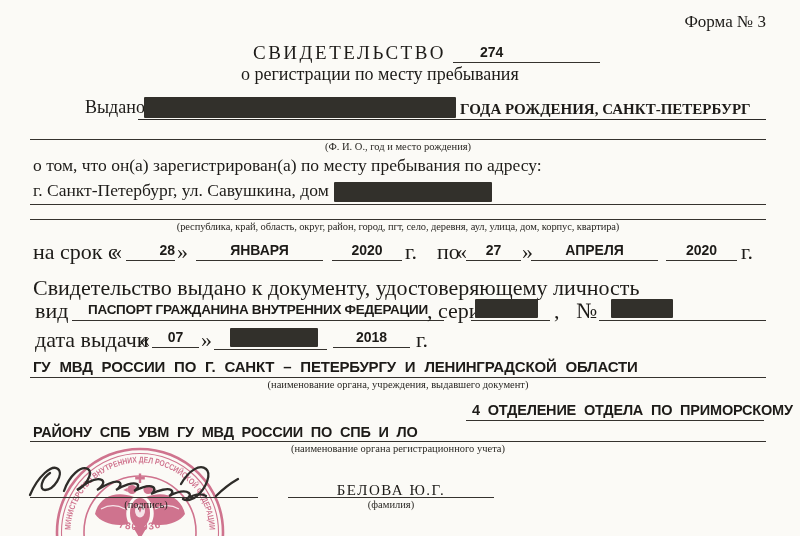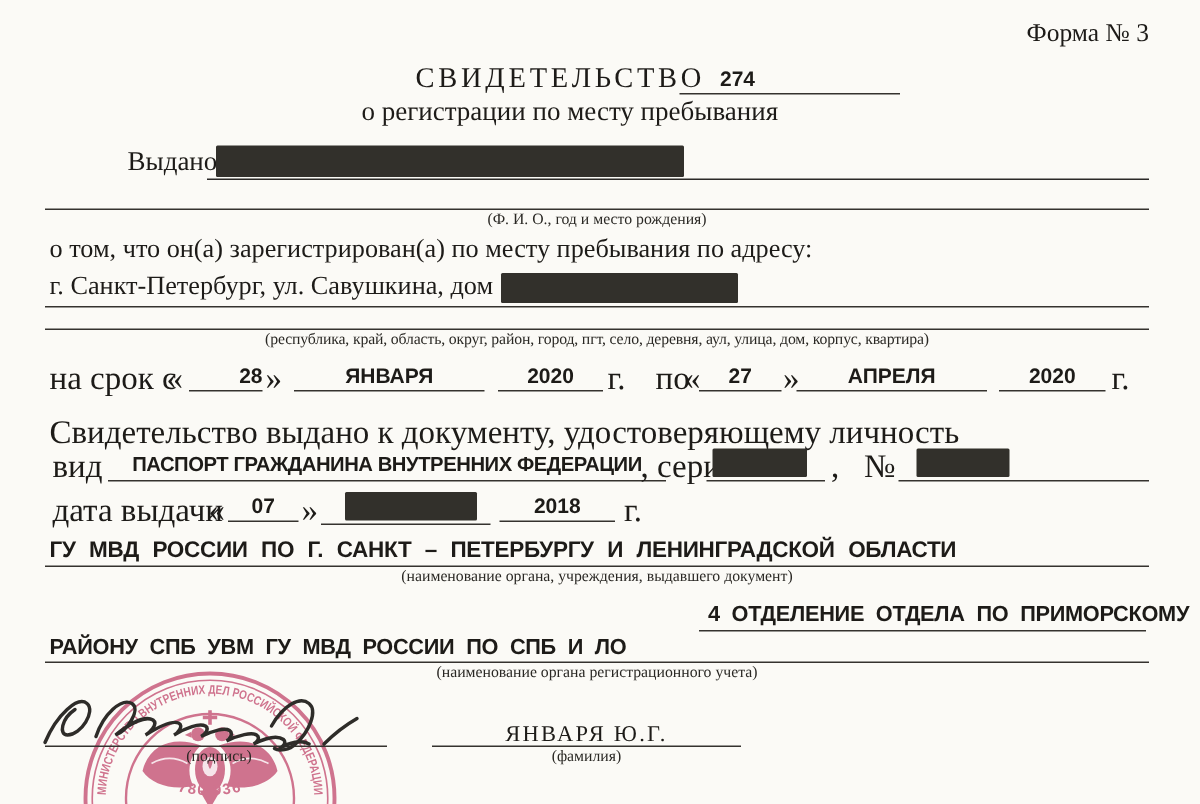--- a/index.html
+++ b/index.html
@@ -35,26 +35,27 @@
   .stamp-svg{position:absolute;left:51px;top:444px;z-index:1;opacity:.85;}
   .sig-svg{position:absolute;left:26px;top:456px;z-index:3;}
 </style>
 </head>
 <body>
 
 <div class="page">
 
   <div class="t" style="left:600px;top:11px;width:166px;text-align:right;font-size:17px;">Форма № 3</div>
 
-  <div class="t title" style="left:253px;top:41px;margin-left:24px;">СВИДЕТЕЛЬСТВО</div>
+  <div class="t title" style="left:253px;top:41px;">СВИДЕТЕЛЬСТВО</div>
   <div class="cell num" style="left:453px;top:42px;width:120px;text-align:left;padding-left:27px;">274</div>
   <div class="t sub" style="left:241px;top:63px;">о регистрации по месту пребывания</div>
 
   <div class="t t18" style="left:85px;top:96px;">Выдано</div>
   <div class="redact" style="left:144px;top:97px;width:312px;height:21px;"></div>
+  <div class="t bold-serif" style="left:460px;top:100px;">ГОДА РОЖДЕНИЯ, САНКТ-ПЕТЕРБУРГ</div>
   <div class="hr thick" style="left:138px;top:119px;width:628px;"></div>
   <div class="hr" style="left:30px;top:139px;width:736px;"></div>
   <div class="cap" style="left:30px;top:141px;width:736px;">(Ф. И. О., год и место рождения)</div>
 
   <div class="t t17" style="left:33px;top:180px;">г. Санкт-Петербург, ул. Савушкина, дом</div>
   <div class="t t17" style="left:33px;top:155px;">о том, что он(а) зарегистрирован(а) по месту пребывания по адресу:</div>
   <div class="redact" style="left:334px;top:182px;width:158px;height:20px;"></div>
   <div class="hr" style="left:30px;top:204px;width:736px;"></div>
   <div class="hr" style="left:30px;top:219px;width:736px;"></div>
   <div class="cap" style="left:30px;top:221px;width:736px;letter-spacing:-0.1px;">(республика, край, область, округ, район, город, пгт, село, деревня, аул, улица, дом, корпус, квартира)</div>
@@ -141,17 +142,17 @@
       <path d="M4,39 C12,20 26,8 32,13 C38,18 28,34 19,34 C13,34 15,23 24,17"></path>
       <path d="M38,35 C43,20 55,9 62,13 C68,17 59,31 51,34 C61,26 71,21 76,24 C80,27 73,33 71,34 C79,29 88,24 93,26 C97,28 92,33 90,34 C98,29 107,26 111,28 C114,30 110,34 108,35 C116,31 124,29 127,31 C130,33 127,37 125,38 C133,34 142,32 145,34 C148,36 145,39 143,40 C151,36 159,34 163,37 C165,39 163,42 160,43 C167,39 175,37 180,40"></path>
       <path d="M155,28 C163,14 174,8 180,13 C186,18 180,32 171,40 C167,44 160,45 157,43"></path>
       <path d="M190,40 C197,33 205,27 212,23"></path>
     </g>
   </svg>
 
   <div class="hr" style="left:30px;top:497px;width:228px;"></div>
   <div class="cap" style="left:96px;top:499px;width:100px;">(подпись)</div>
 
-  <div class="t surname" style="left:288px;top:481px;width:206px;text-align:center;">ЯНВАРЯ Ю.Г.</div>
+  <div class="t surname" style="left:288px;top:481px;width:206px;text-align:center;">БЕЛОВА Ю.Г.</div>
   <div class="hr" style="left:288px;top:497px;width:206px;"></div>
   <div class="cap" style="left:288px;top:499px;width:206px;">(фамилия)</div>
 
 </div>
 
 </body></html>

